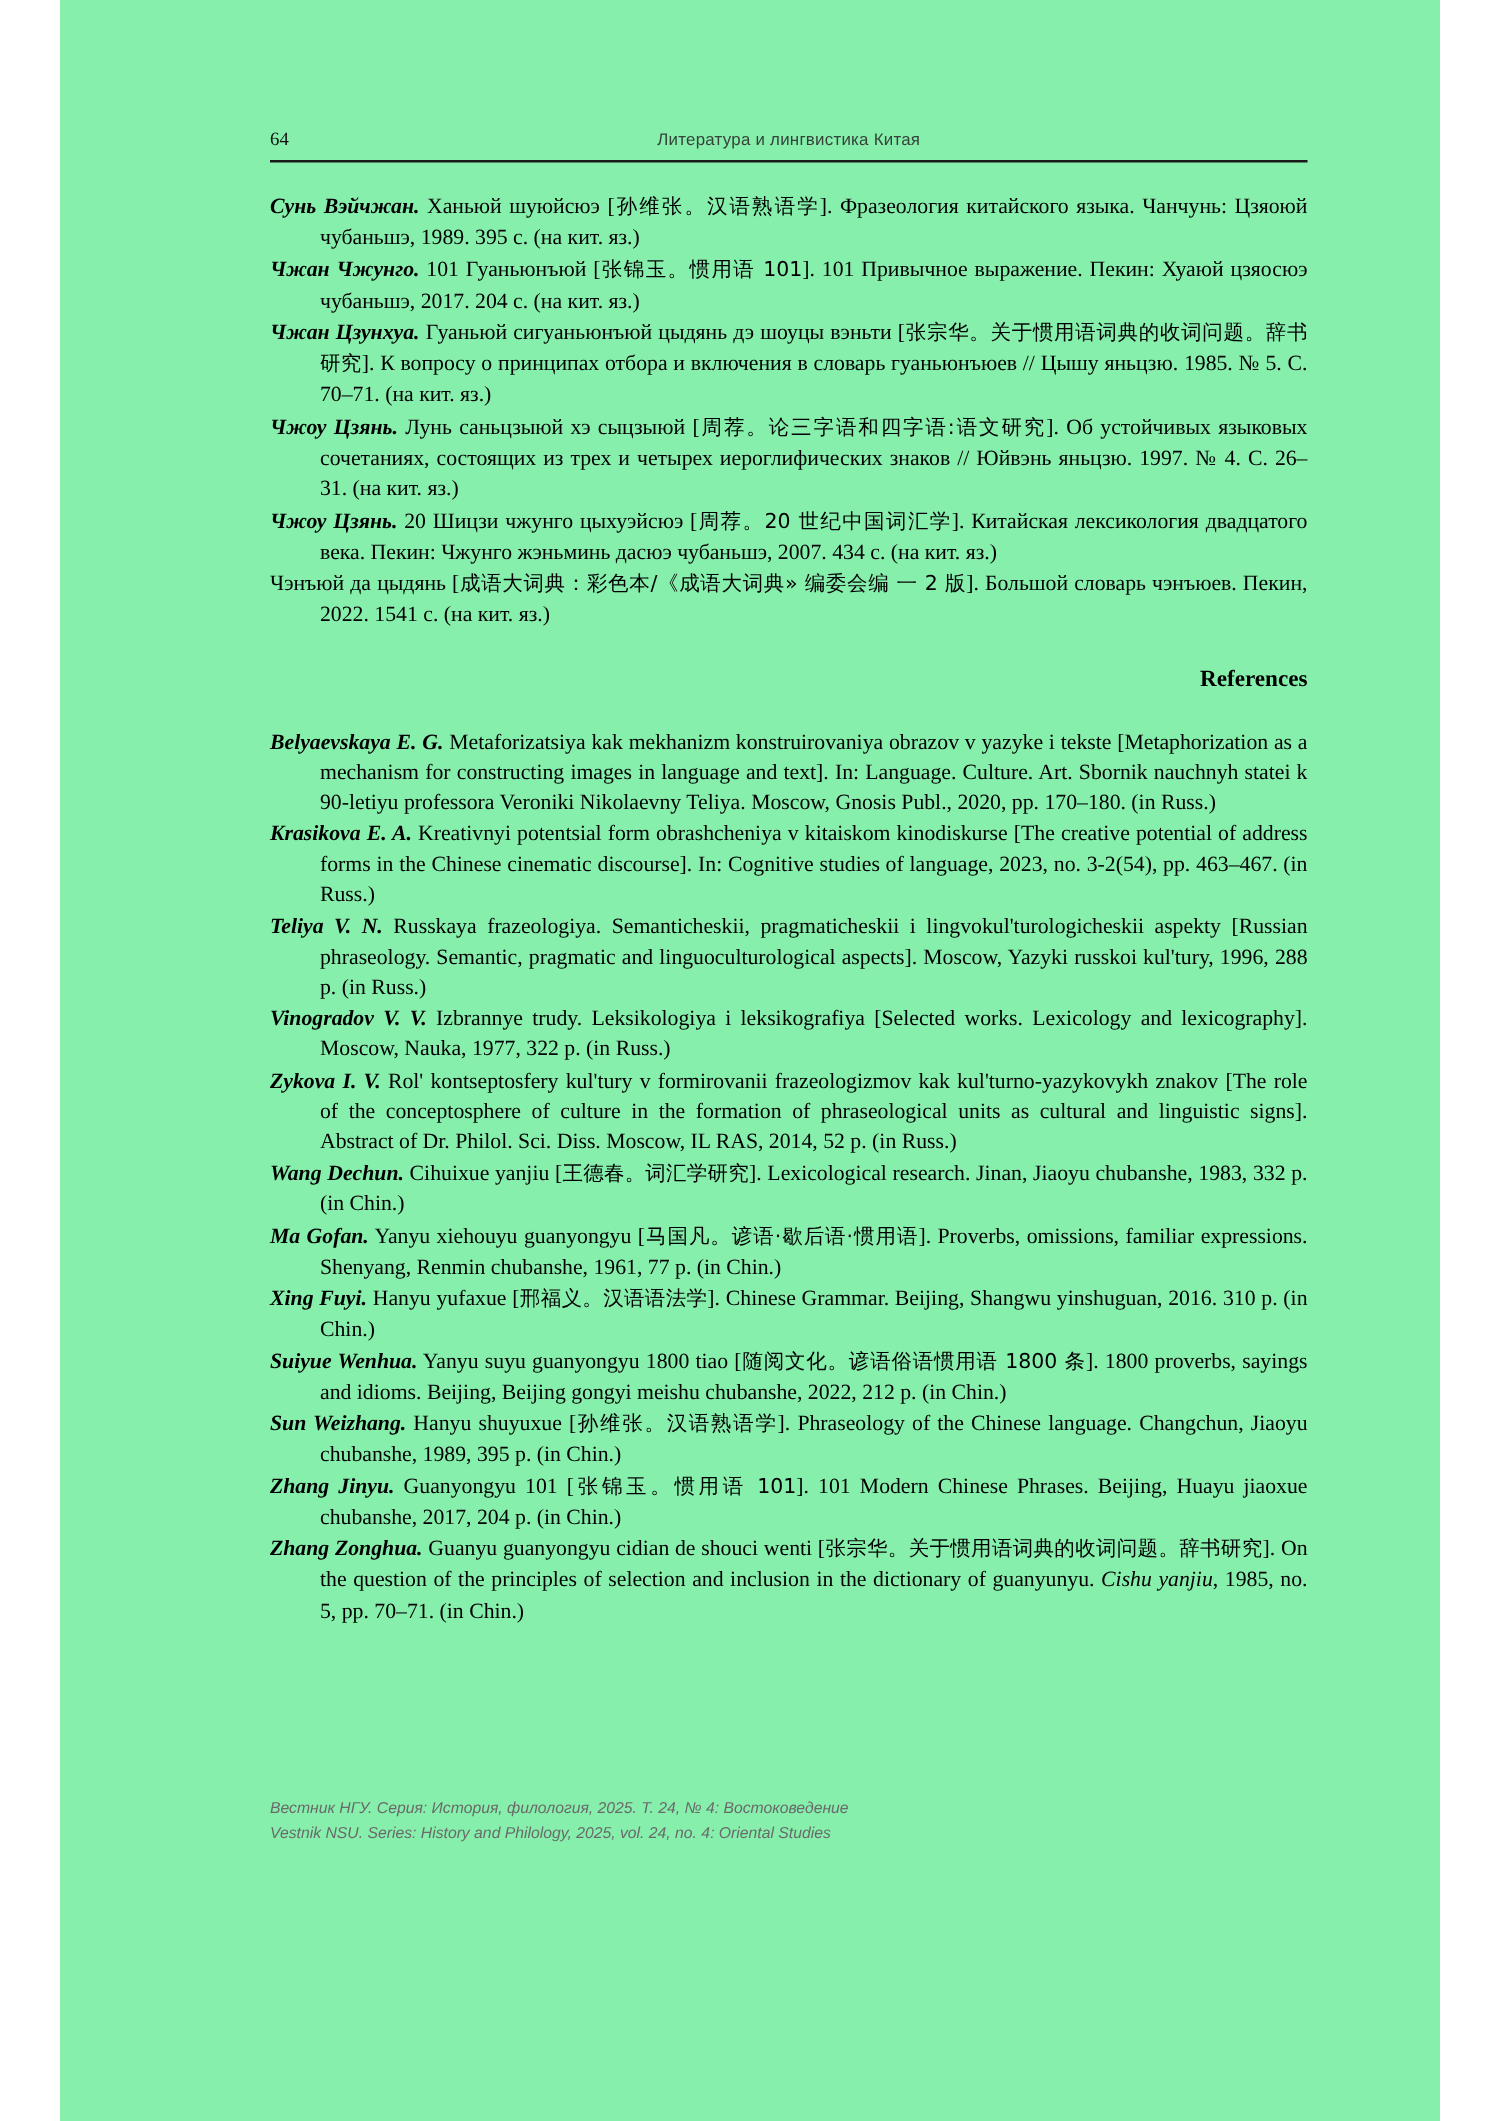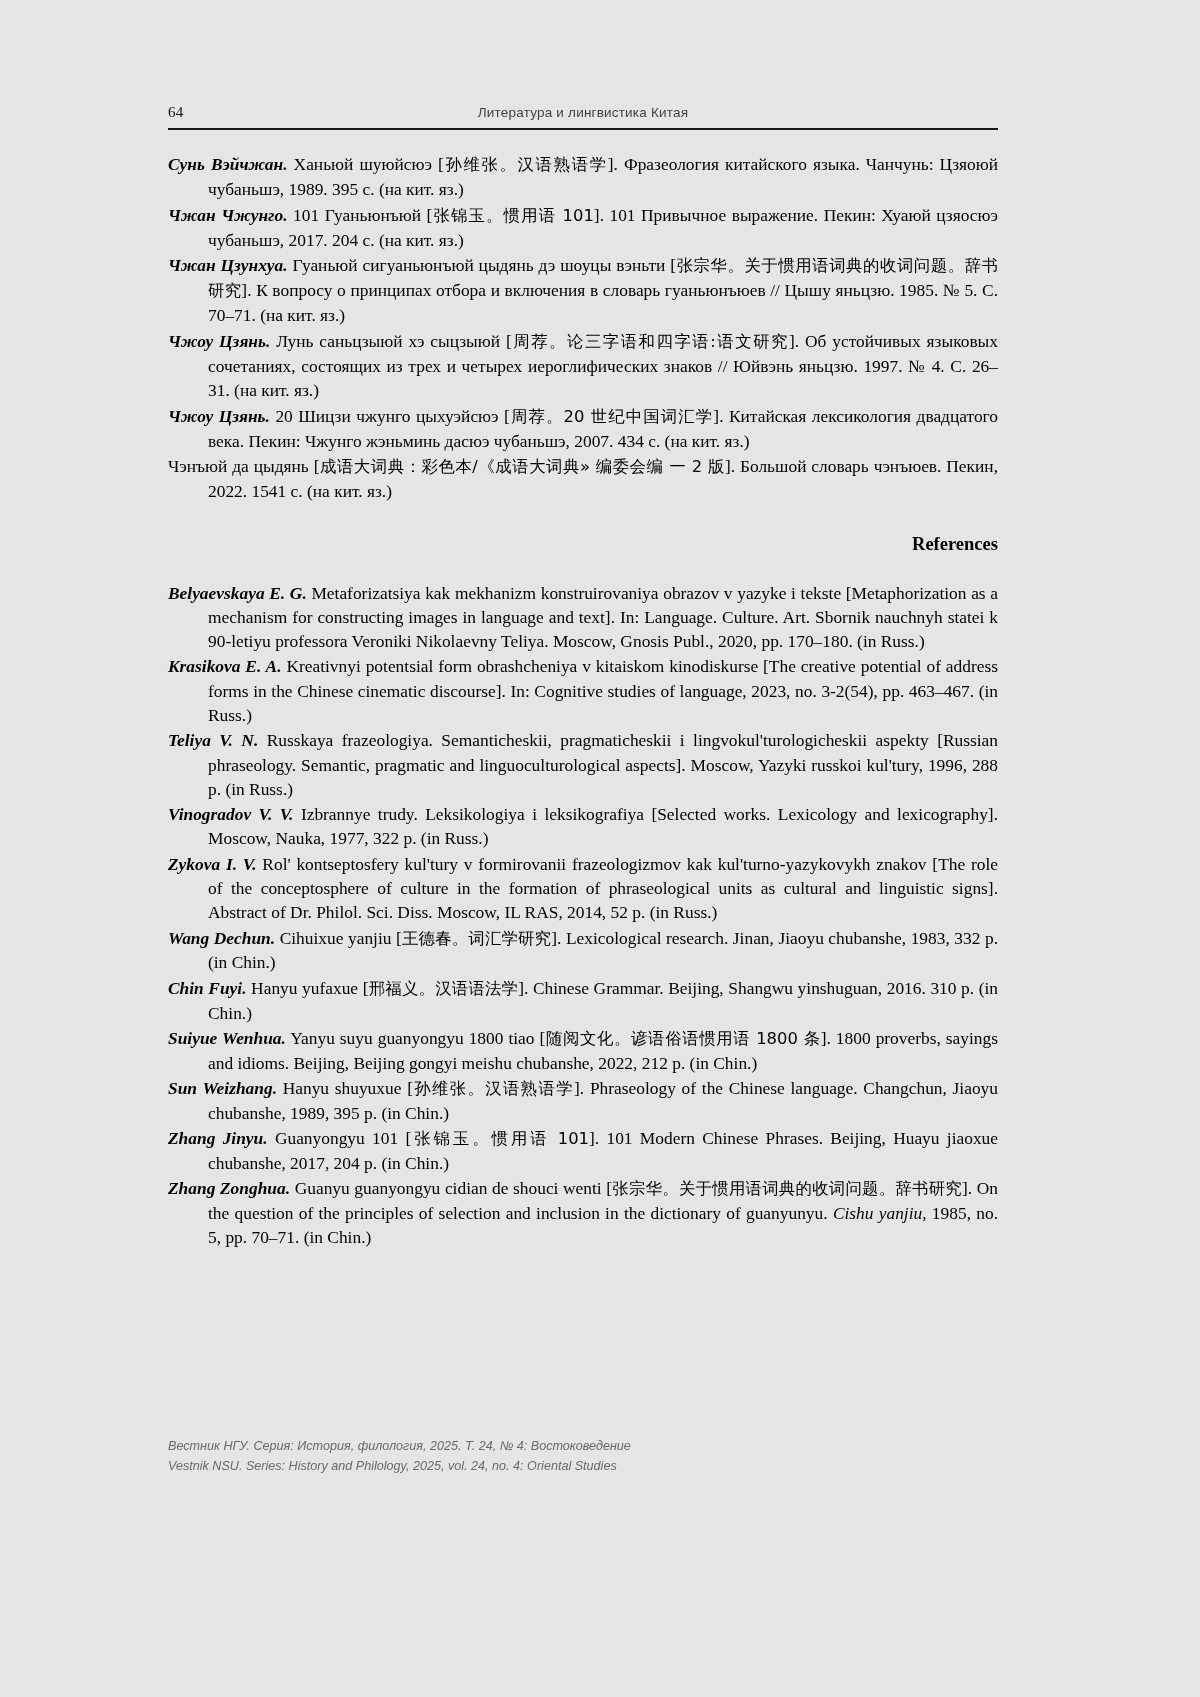--- a/index.html
+++ b/index.html
@@ -2,23 +2,23 @@
 <html><head>
 <meta charset="utf-8">
 <style>
   html, body {
     margin: 0;
     padding: 0;
     background: #ffffff;
   }
   .page {
     position: relative;
-    width: 1200px;
+    width: 1104px;
     height: 1697px;
-    background: #e5e5e5;
+    background: #86efac;
     margin: 0 auto;
     overflow: hidden;
     font-family: "Liberation Serif", serif;
     color: #000000;
   }
   .content {
     position: absolute;
     left: 168px;
     top: 104px;
     width: 830px;
@@ -120,21 +120,22 @@
 
     <div class="section-head">References</div>
 
     <div class="en-block">
       <div class="entry"><b>Belyaevskaya E. G.</b> Metaforizatsiya kak mekhanizm konstruirovaniya obrazov v yazyke i tekste [Metaphorization as a mechanism for constructing images in language and text]. In: Language. Culture. Art. Sbornik nauchnyh statei k 90-letiyu professora Veroniki Nikolaevny Teliya. Moscow, Gnosis Publ., 2020, pp. 170–180. (in Russ.)</div>
       <div class="entry"><b>Krasikova E. A.</b> Kreativnyi potentsial form obrashcheniya v kitaiskom kinodiskurse [The creative potential of address forms in the Chinese cinematic discourse]. In: Cognitive studies of language, 2023, no. 3-2(54), pp. 463–467. (in Russ.)</div>
       <div class="entry"><b>Teliya V. N.</b> Russkaya frazeologiya. Semanticheskii, pragmaticheskii i lingvokul'turologicheskii aspekty [Russian phraseology. Semantic, pragmatic and linguoculturological aspects]. Moscow, Yazyki russkoi kul'tury, 1996, 288 p. (in Russ.)</div>
       <div class="entry"><b>Vinogradov V. V.</b> Izbrannye trudy. Leksikologiya i leksikografiya [Selected works. Lexicology and lexicography]. Moscow, Nauka, 1977, 322 p. (in Russ.)</div>
       <div class="entry"><b>Zykova I. V.</b> Rol' kontseptosfery kul'tury v formirovanii frazeologizmov kak kul'turno-yazykovykh znakov [The role of the conceptosphere of culture in the formation of phraseological units as cultural and linguistic signs]. Abstract of Dr. Philol. Sci. Diss. Moscow, IL RAS, 2014, 52 p. (in Russ.)</div>
       <div class="entry"><b>Wang Dechun.</b> Cihuixue yanjiu [<span class="cjk">王德春。词汇学研究</span>]. Lexicological research. Jinan, Jiaoyu chubanshe, 1983, 332 p. (in Chin.)</div>
-      <div class="entry"><b>Chin Fuyi.</b> Hanyu yufaxue [<span class="cjk">邢福义。汉语语法学</span>]. Chinese Grammar. Beijing, Shangwu yinshuguan, 2016. 310 p. (in Chin.)</div>
+      <div class="entry"><b>Ma Gofan.</b> Yanyu xiehouyu guanyongyu [<span class="cjk">马国凡。谚语·歇后语·惯用语</span>]. Proverbs, omissions, familiar expressions. Shenyang, Renmin chubanshe, 1961, 77 p. (in Chin.)</div>
+      <div class="entry"><b>Xing Fuyi.</b> Hanyu yufaxue [<span class="cjk">邢福义。汉语语法学</span>]. Chinese Grammar. Beijing, Shangwu yinshuguan, 2016. 310 p. (in Chin.)</div>
       <div class="entry"><b>Suiyue Wenhua.</b> Yanyu suyu guanyongyu 1800 tiao [<span class="cjk">随阅文化。谚语俗语惯用语 1800 条</span>]. 1800 proverbs, sayings and idioms. Beijing, Beijing gongyi meishu chubanshe, 2022, 212 p. (in Chin.)</div>
       <div class="entry"><b>Sun Weizhang.</b> Hanyu shuyuxue [<span class="cjk">孙维张。汉语熟语学</span>]. Phraseology of the Chinese language. Changchun, Jiaoyu chubanshe, 1989, 395 p. (in Chin.)</div>
       <div class="entry"><b>Zhang Jinyu.</b> Guanyongyu 101 [<span class="cjk">张锦玉。惯用语 101</span>]. 101 Modern Chinese Phrases. Beijing, Huayu jiaoxue chubanshe, 2017, 204 p. (in Chin.)</div>
       <div class="entry"><b>Zhang Zonghua.</b> Guanyu guanyongyu cidian de shouci wenti [<span class="cjk">张宗华。关于惯用语词典的收词问题。辞书研究</span>]. On the question of the principles of selection and inclusion in the dictionary of guanyunyu. <i>Cishu yanjiu</i>, 1985, no. 5, pp. 70–71. (in Chin.)</div>
     </div>
   </div>
 
   <div class="footer">
     <div class="it">Вестник НГУ. Серия: История, филология, 2025. Т. 24, № 4: Востоковедение</div>
     <div class="it">Vestnik NSU. Series: History and Philology, 2025, vol. 24, no. 4: Oriental Studies</div>

